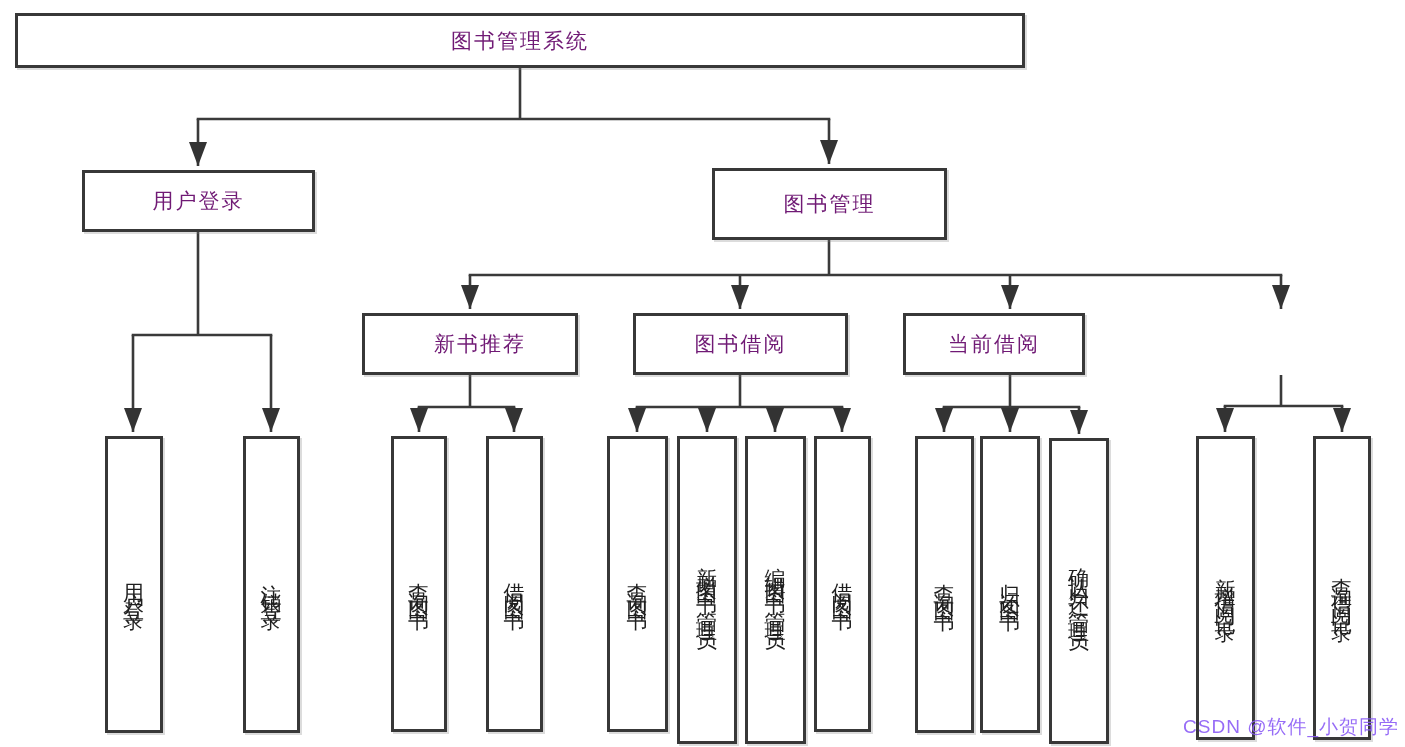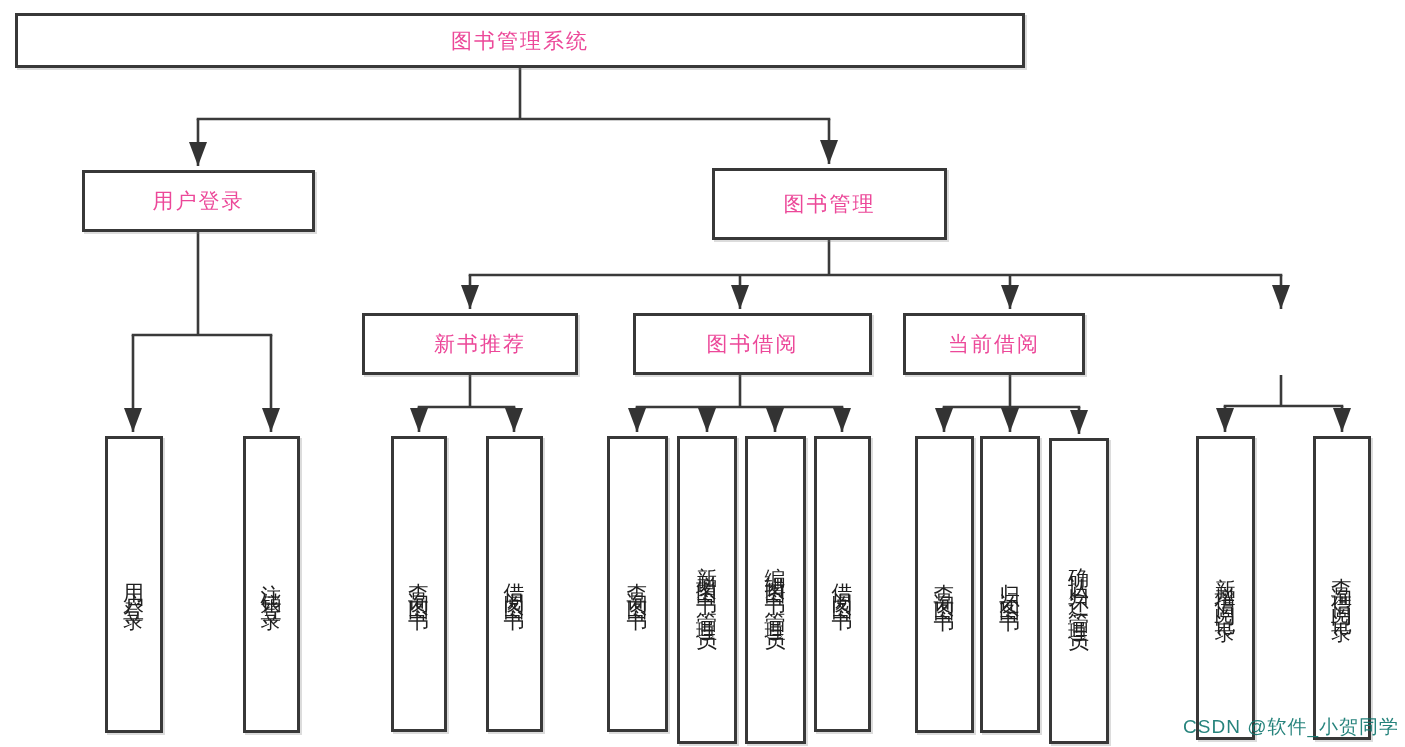--- a/index.html
+++ b/index.html
@@ -20,39 +20,39 @@
     display:flex;
     align-items:center;
     justify-content:center;
     z-index:1;
     color:#1f1f1f;
   }
   .hbox span{
     font-size:21px;
     letter-spacing:2px;
     white-space:nowrap;
-    color:#ec4899;
+    color:#701a75;
   }
   .vbox span{
     writing-mode:vertical-rl;
     text-orientation:mixed;
     font-size:21px;
     line-height:1;
     letter-spacing:9px;
     color:#1f1f1f;
     white-space:nowrap;
   }
   .watermark{
     position:absolute;
     top:714px;
     right:6px;
     z-index:3;
     font-size:19px;
     letter-spacing:1px;
-    color:#0f766e;
+    color:#8b5cf6;
     opacity:.9;
     white-space:nowrap;
   }
 </style>
 </head>
 <body>
 
 <div class="stage">
 
   <svg class="wires" width="1405" height="747" viewBox="0 0 1405 747">
@@ -112,21 +112,21 @@
   <div class="box hbox" style="left:82px;top:170px;width:233px;height:62px;">
     <span>用户登录</span>
   </div>
   <div class="box hbox" style="left:712px;top:168px;width:235px;height:72px;">
     <span>图书管理</span>
   </div>
 
   <div class="box hbox" style="left:362px;top:313px;width:216px;height:62px;padding-left:20px;">
     <span>新书推荐</span>
   </div>
-  <div class="box hbox" style="left:633px;top:313px;width:239px;height:62px;">
+  <div class="box hbox" style="left:633px;top:313px;width:215px;height:62px;">
     <span>图书借阅</span>
   </div>
   <div class="box hbox" style="left:903px;top:313px;width:182px;height:62px;">
     <span>当前借阅</span>
   </div>
 
   <div class="box vbox" style="left:105px;top:436px;width:58px;height:297px;">
     <span>用户登录</span>
   </div>
   <div class="box vbox" style="left:243px;top:436px;width:57px;height:297px;">

